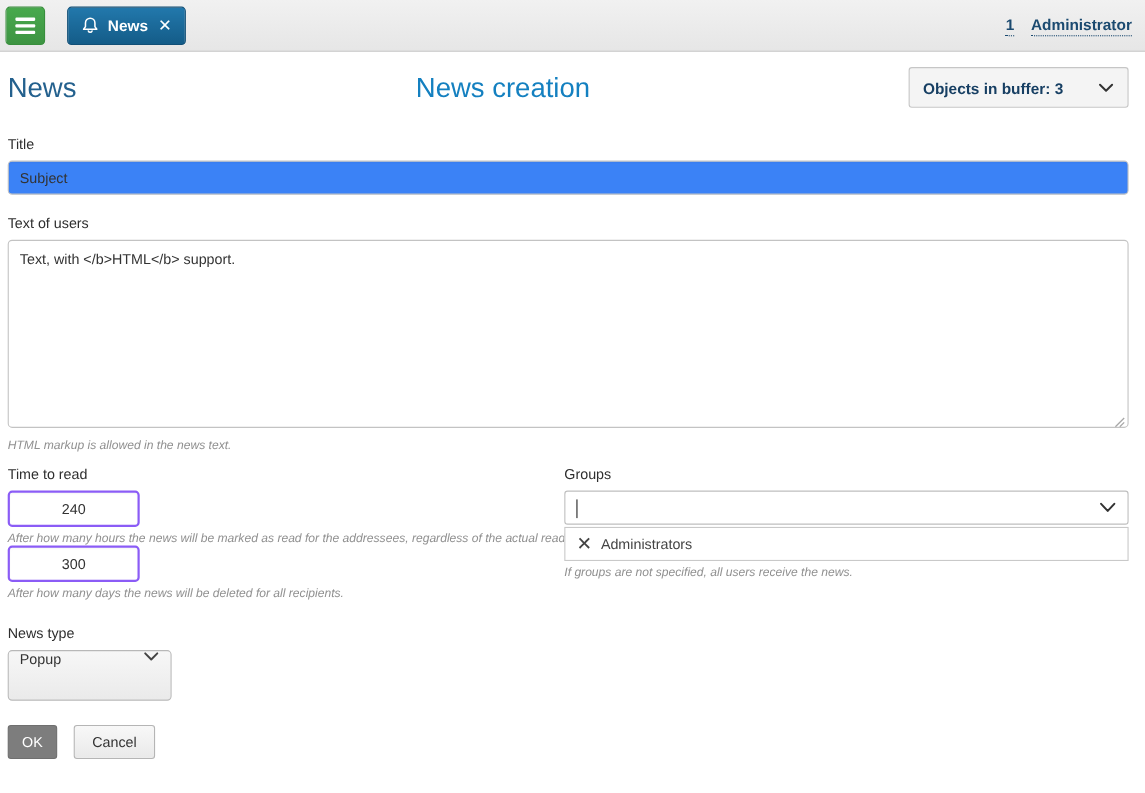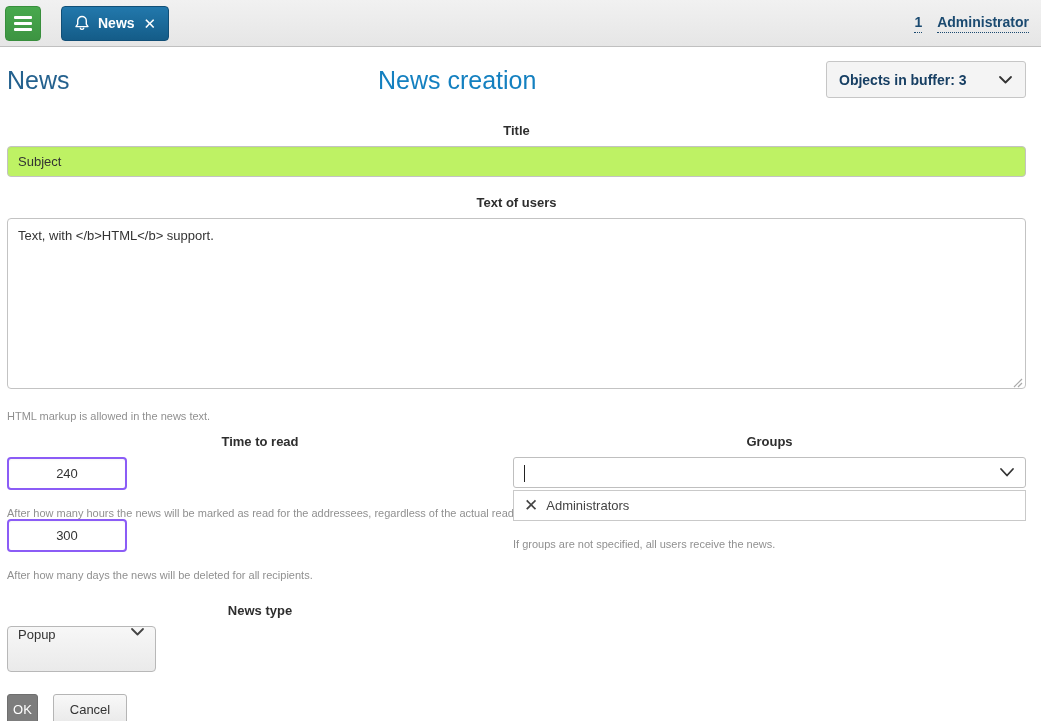--- a/index.html
+++ b/index.html
@@ -62,42 +62,41 @@
     border: 1px solid #c6c6c6;
     border-radius: 3px;
     display: flex; align-items: center; justify-content: space-between;
     padding: 0 12px;
     font-family: inherit; font-size: 14px; font-weight: bold; color: #173f63;
     cursor: pointer;
   }
 
   label.fld {
     display: block;
-    font-size: 13px; font-weight: bold; color: #2e2e2e;
+    font-size: 13px; font-weight: normal; color: #2e2e2e;
     margin: 18px 0 8px;
-    text-align: center;
   }
   .text-input {
     width: 100%; height: 31px;
     border: 1px solid #c3c3c3; border-radius: 4px;
     padding: 0 10px; font-family: inherit; font-size: 13px; color: #333;
     box-shadow: inset 0 1px 2px rgba(0,0,0,0.04);
-    background: #bef264;
+    background: #3b82f6;
   }
   .textarea-wrap { position: relative; }
   textarea.news-text {
     width: 100%; height: 171px;
     border: 1px solid #c3c3c3; border-radius: 4px;
     padding: 9px 10px; font-family: inherit; font-size: 13px; color: #333;
     resize: none; background: #fff;
   }
   .resize-handle { position: absolute; right: 3px; bottom: 5px; cursor: nwse-resize; }
   .hint {
-    font-size: 11px; color: #909090;
-    margin-top: 17px; white-space: nowrap;
+    font-size: 11px; font-style: italic; color: #909090;
+    margin-top: 5px; white-space: nowrap;
   }
 
   .cols { display: flex; margin-top: 12px; }
   .col-left { width: 506px; flex: none; }
   .col-right { flex: 1; min-width: 0; }
   .col-left label.fld:first-child, .col-right label.fld:first-child { margin-top: 0; }
 
   .num-input {
     width: 120px; height: 33px;
     border: 2px solid #8b5cf6; border-radius: 4px;
@@ -110,21 +109,21 @@
   .select-box {
     width: 149px; height: 46px;
     background: linear-gradient(#f7f7f7, #eaeaea);
     border: 1px solid #b8b8b8; border-radius: 4px;
     display: flex; align-items: flex-start; justify-content: space-between;
     padding: 0 10px; font-size: 13px; color: #333; cursor: pointer;
   }
 
   .btn-row { margin-top: 22px; display: flex; gap: 15px; align-items: center; }
   .btn-ok {
-    width: 31px; height: 31px;
+    width: 45px; height: 31px;
     background: #7d7d7d; border: 1px solid #6f6f6f; border-radius: 3px;
     color: #fff; font-family: inherit; font-size: 13px; cursor: pointer;
   }
   .btn-cancel {
     width: 74px; height: 31px;
     background: linear-gradient(#f8f8f8, #e9e9e9);
     border: 1px solid #b5b5b5; border-radius: 3px;
     color: #333; font-family: inherit; font-size: 13px; cursor: pointer;
   }
 

